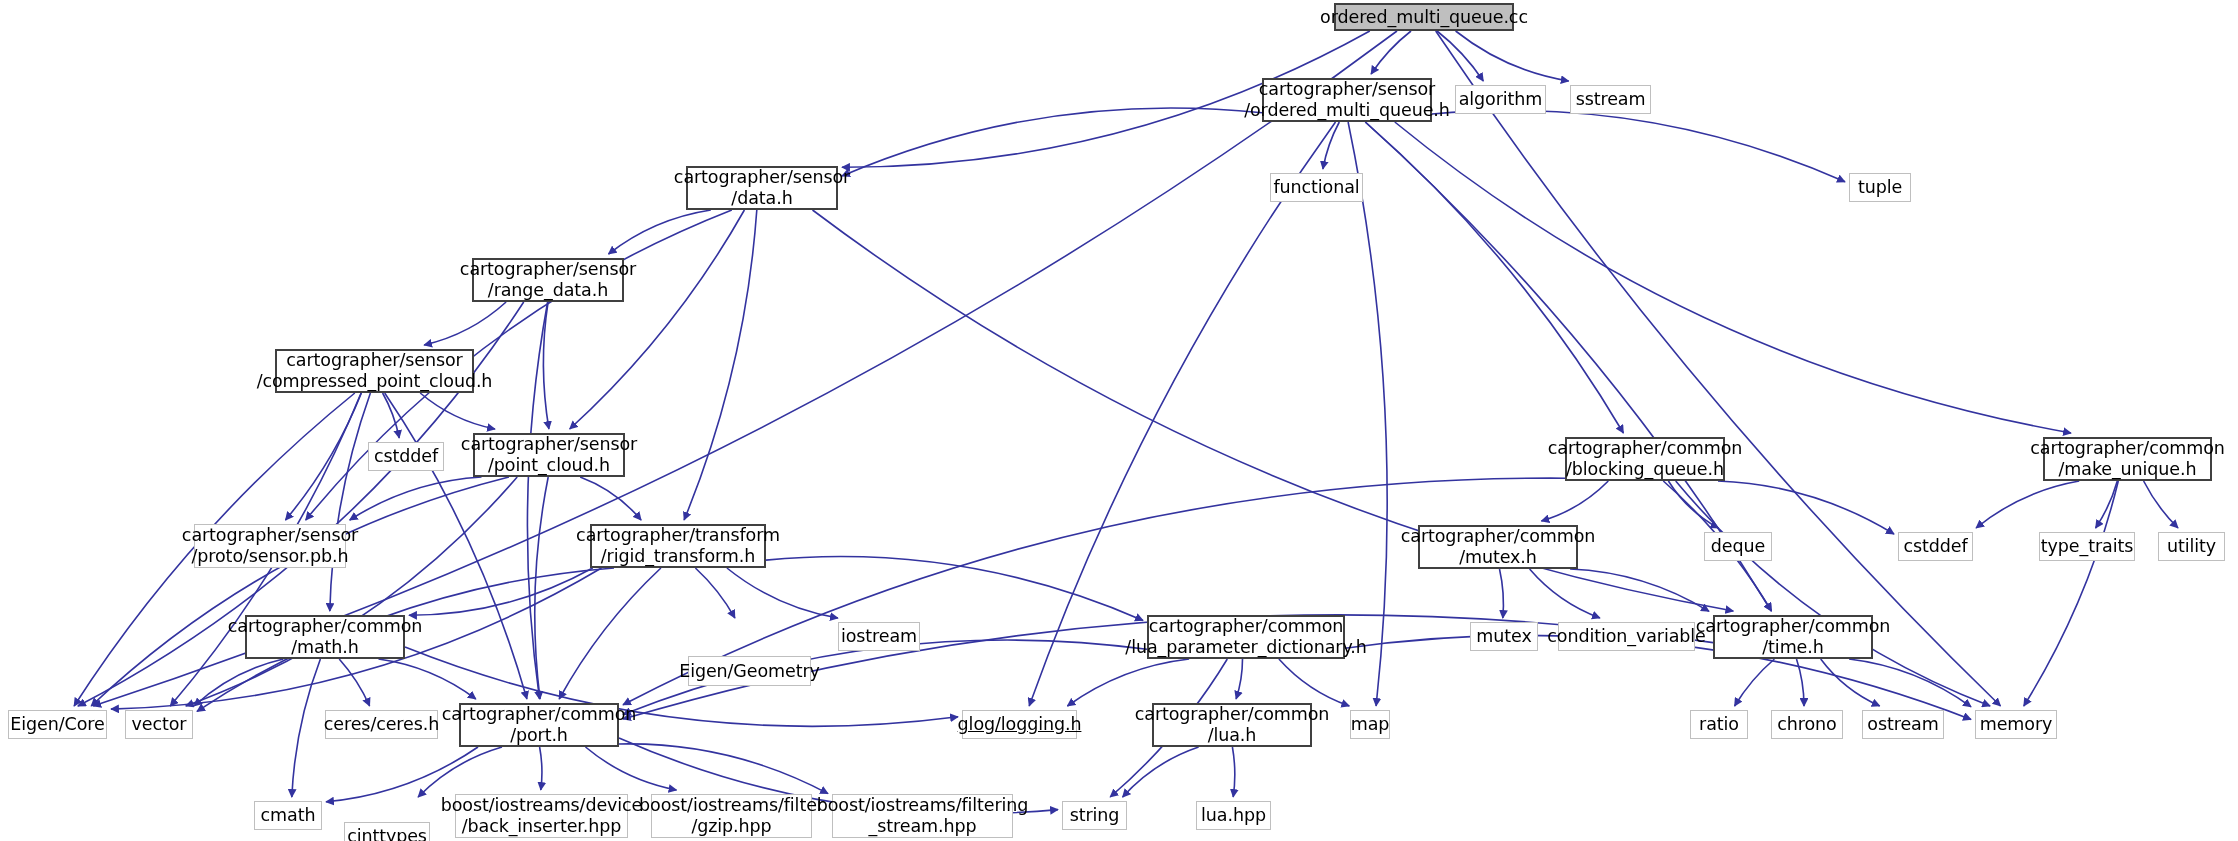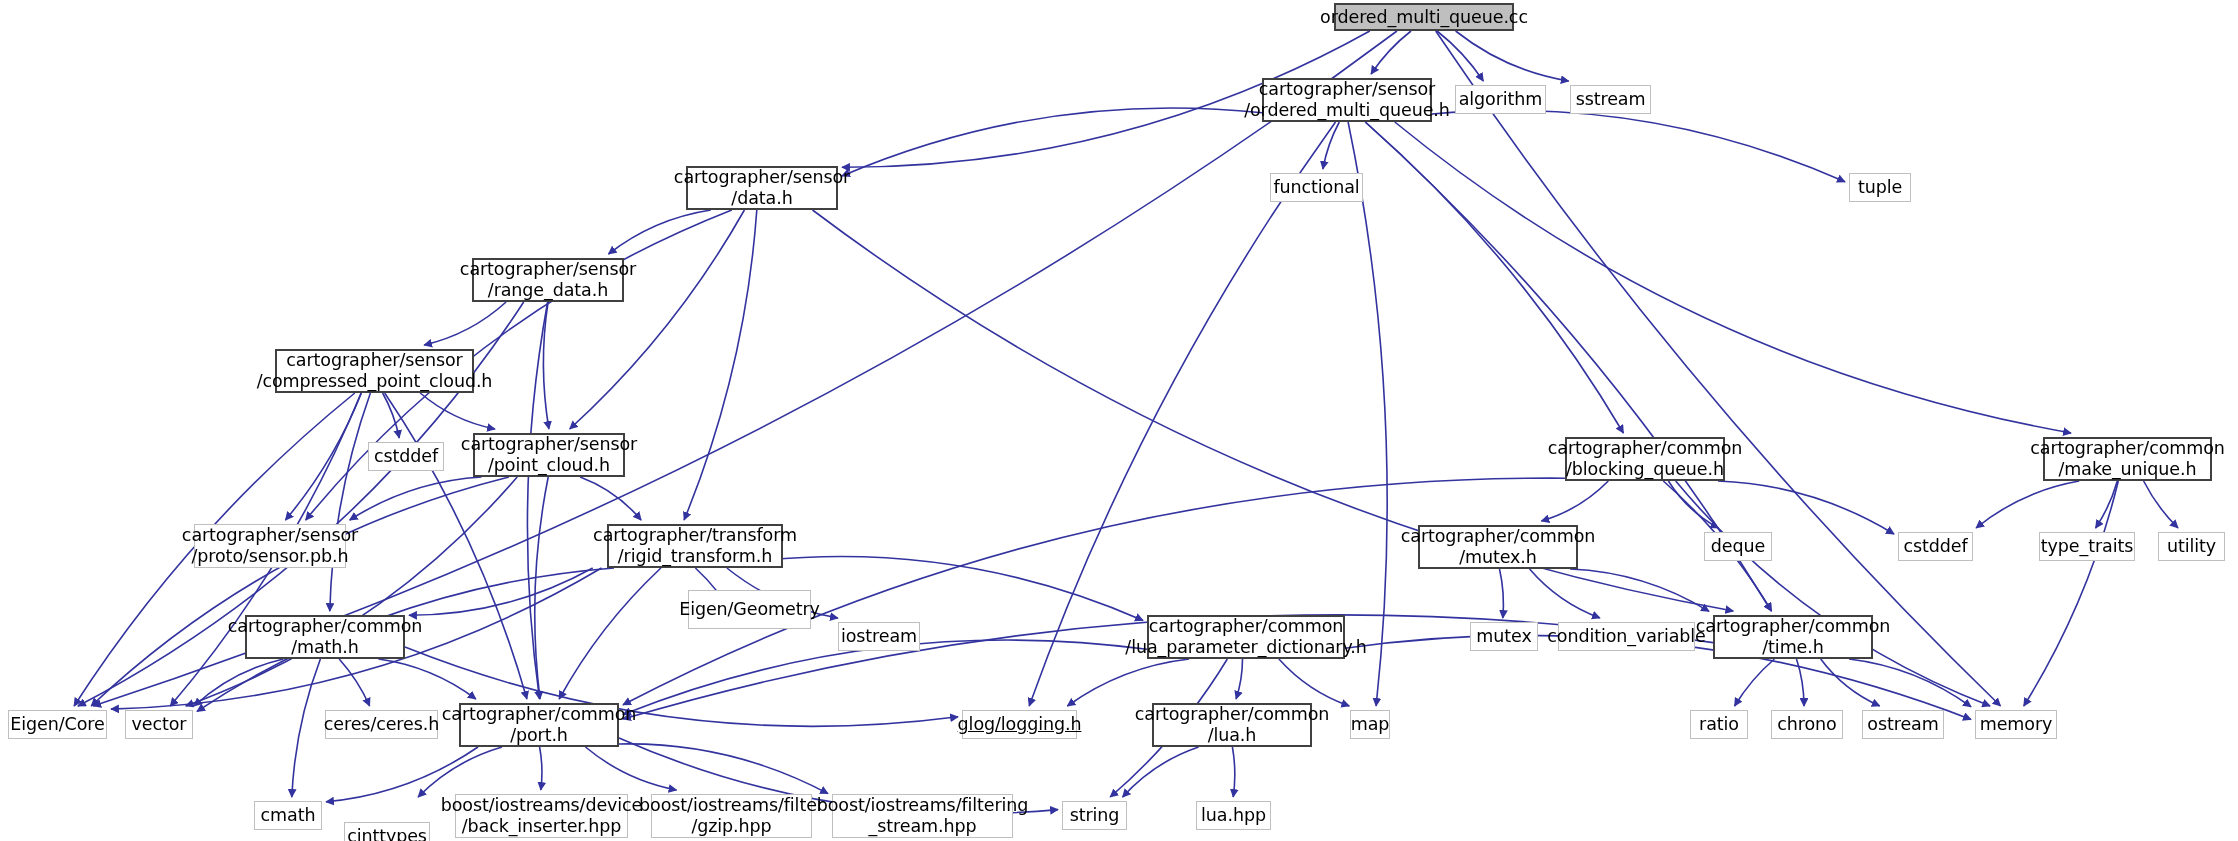--- a/index.html
+++ b/index.html
@@ -151,35 +151,35 @@
 /data.h</div>
       <div class="node strong" style="left: 472px; top: 258px; width: 152px; height: 44px;">cartographer/sensor
 /range_data.h</div>
       <div class="node strong" style="left: 275px; top: 349px; width: 199px; height: 44px;">cartographer/sensor
 /compressed_point_cloud.h</div>
       <div class="node" style="left: 368px; top: 442px; width: 76px; height: 29px;">cstddef</div>
       <div class="node strong" style="left: 473px; top: 433px; width: 152px; height: 44px;">cartographer/sensor
 /point_cloud.h</div>
       <div class="node" style="left: 194px; top: 524px; width: 152px; height: 44px;">cartographer/sensor
 /proto/sensor.pb.h</div>
-      <div class="node strong" style="left: 590px; top: 524px; width: 176px; height: 44px; margin-left: 17px;">cartographer/transform
+      <div class="node strong" style="left: 590px; top: 524px; width: 176px; height: 44px;">cartographer/transform
 /rigid_transform.h</div>
       <div class="node strong" style="left: 1565px; top: 437px; width: 160px; height: 44px;">cartographer/common
 /blocking_queue.h</div>
       <div class="node strong" style="left: 1418px; top: 525px; width: 160px; height: 44px;">cartographer/common
 /mutex.h</div>
       <div class="node" style="left: 1704px; top: 532px; width: 68px; height: 29px;">deque</div>
       <div class="node" style="left: 1898px; top: 532px; width: 75px; height: 29px;">cstddef</div>
       <div class="node strong" style="left: 2043px; top: 437px; width: 169px; height: 44px;">cartographer/common
 /make_unique.h</div>
       <div class="node" style="left: 2039px; top: 532px; width: 96px; height: 29px;">type_traits</div>
       <div class="node" style="left: 2158px; top: 532px; width: 67px; height: 29px;">utility</div>
       <div class="node strong" style="left: 245px; top: 615px; width: 160px; height: 44px;">cartographer/common
 /math.h</div>
-      <div class="node" style="left: 688px; top: 590px; width: 123px; height: 39px;">Eigen/Geometry</div>
+      <div class="node" style="left: 688px; top: 656px; width: 123px; height: 30px;">Eigen/Geometry</div>
       <div class="node" style="left: 838px; top: 622px; width: 82px; height: 29px;">iostream</div>
       <div class="node strong" style="left: 1147px; top: 615px; width: 198px; height: 44px;">cartographer/common
 /lua_parameter_dictionary.h</div>
       <div class="node" style="left: 1470px; top: 622px; width: 68px; height: 29px;">mutex</div>
       <div class="node" style="left: 1558px; top: 622px; width: 137px; height: 29px;">condition_variable</div>
       <div class="node strong" style="left: 1713px; top: 615px; width: 160px; height: 44px;">cartographer/common
 /time.h</div>
       <div class="node" style="left: 8px; top: 710px; width: 99px; height: 29px;">Eigen/Core</div>
       <div class="node" style="left: 125px; top: 710px; width: 68px; height: 29px;">vector</div>
       <div class="node" style="left: 325px; top: 710px; width: 113px; height: 29px;">ceres/ceres.h</div>

